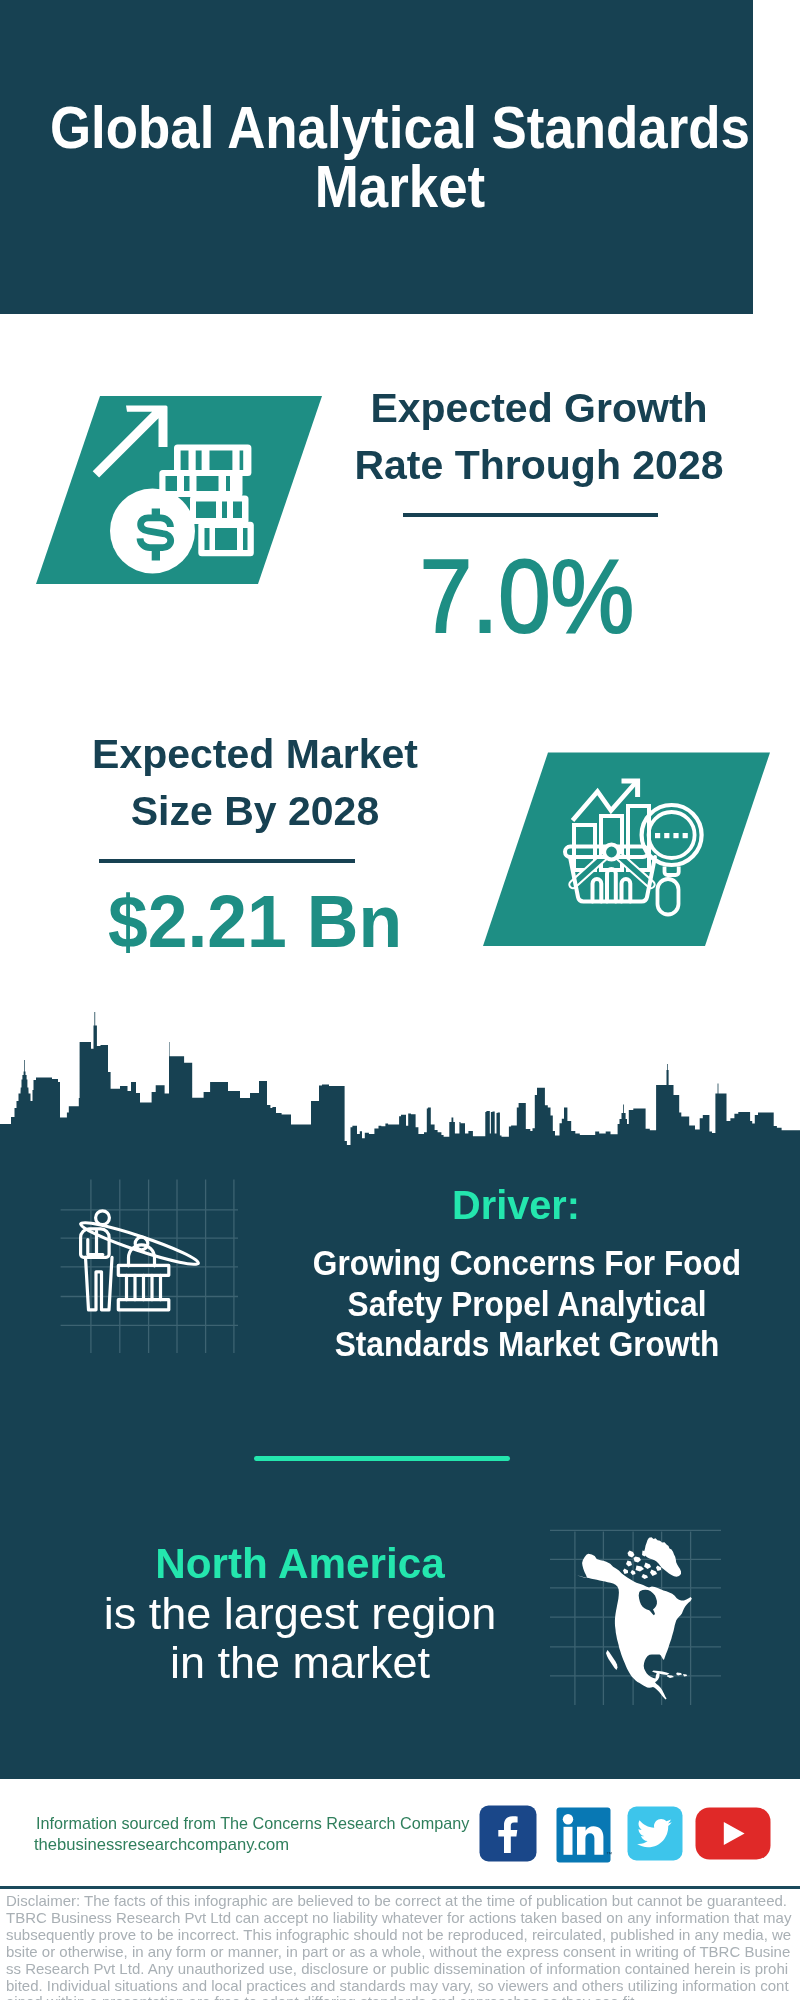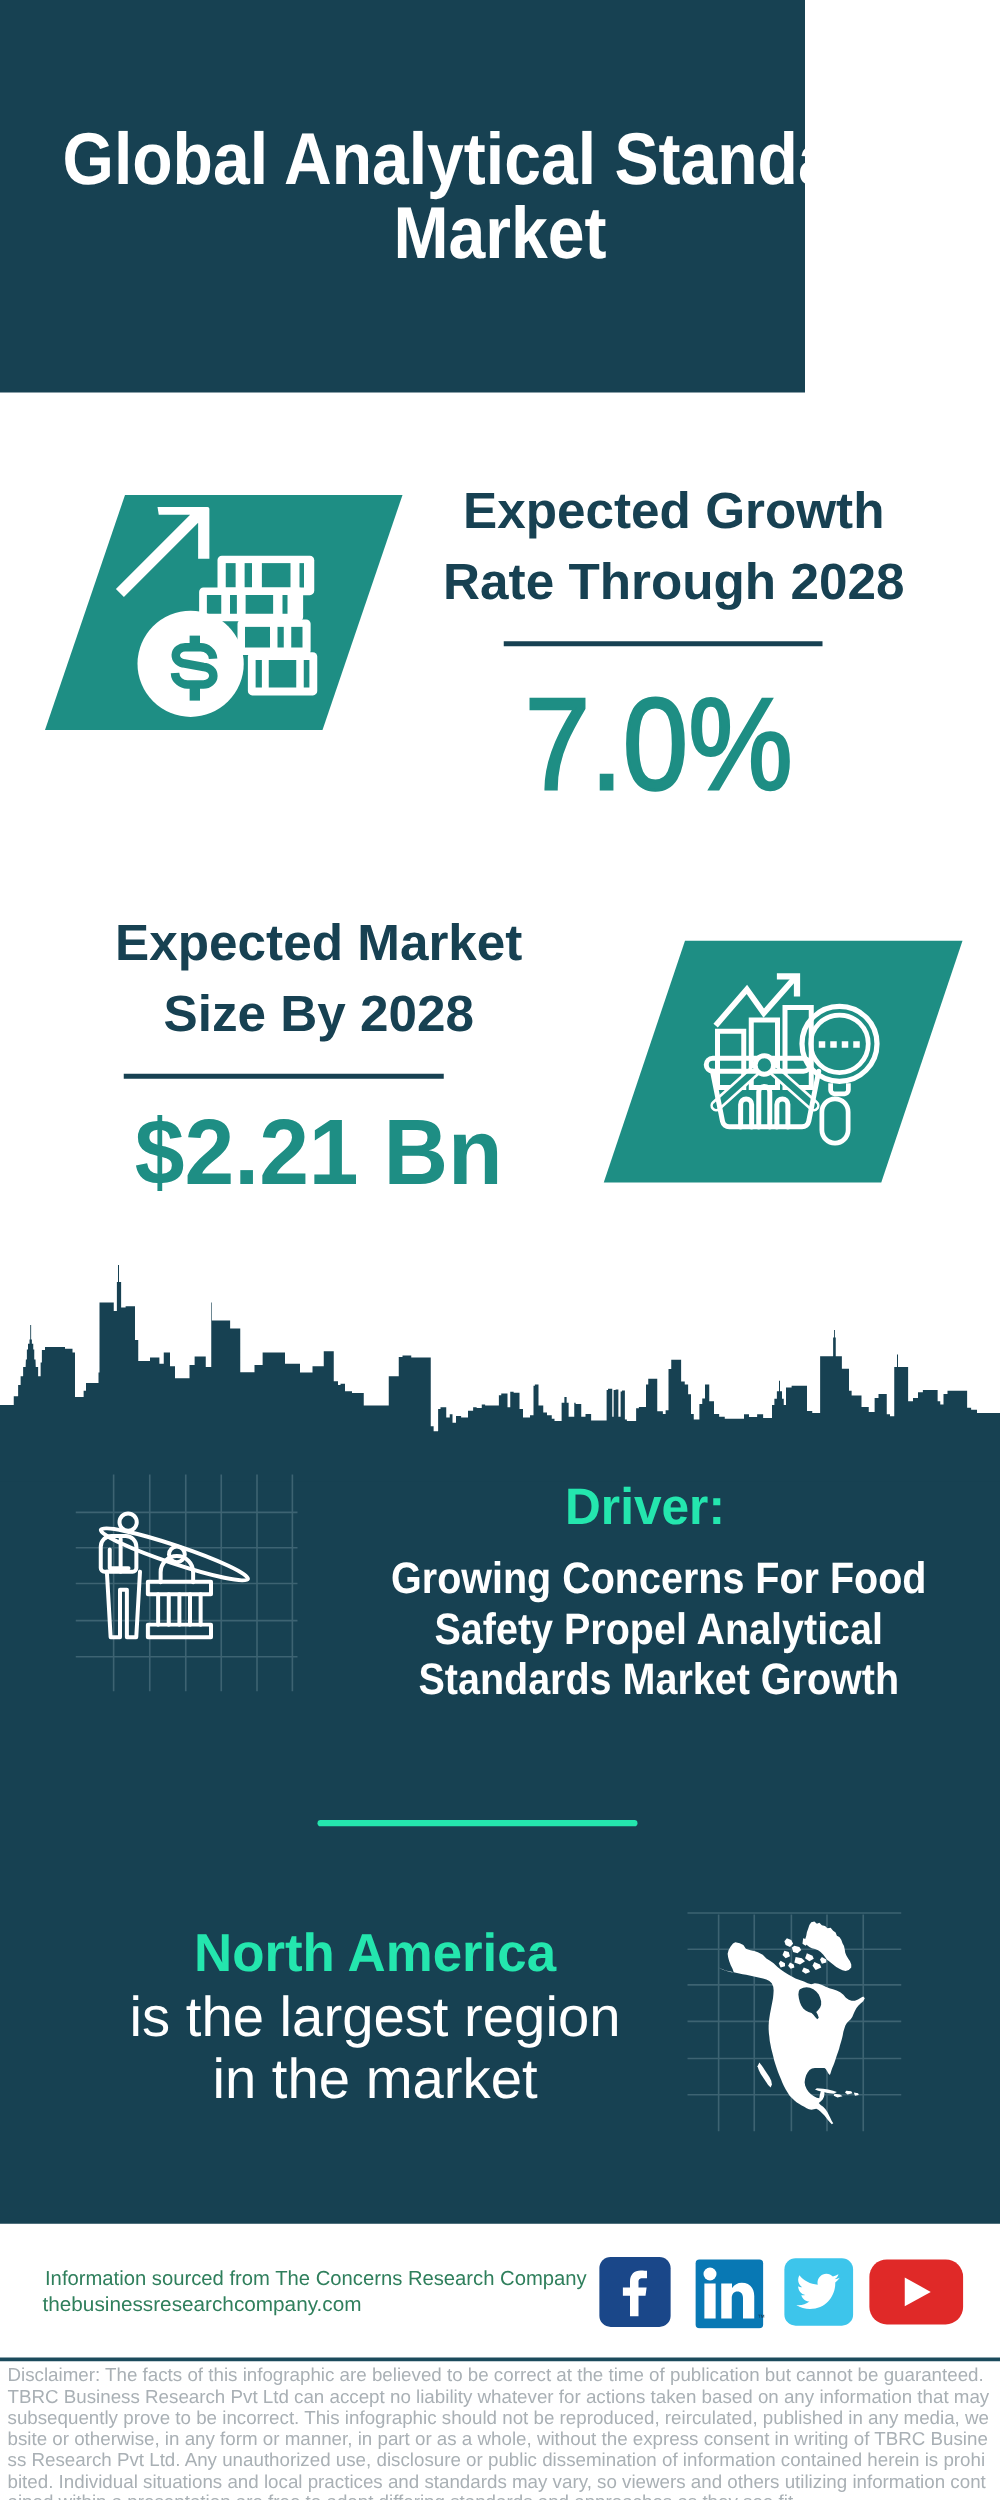--- a/index.html
+++ b/index.html
@@ -2,21 +2,21 @@
 <html><head>
 <meta charset="utf-8">
 <style>
   * { margin:0; padding:0; box-sizing:border-box; }
   html,body { width:800px; height:2000px; }
   body { font-family:"Liberation Sans", sans-serif; background:#ffffff; overflow:hidden;
          -webkit-font-smoothing:antialiased; }
   .page { position:relative; width:800px; height:2000px; background:#ffffff; overflow:hidden; }
 
   
-  .hdr { position:absolute; left:0; top:0; width:644px; height:314px; background:#174152; }
+  .hdr { position:absolute; left:0; top:0; width:753px; height:314px; background:#174152; }
   .hdr-title { position:absolute; left:0; top:98px; width:800px; text-align:center;
             color:#ffffff; font-size:58.6px; line-height:59.3px; font-weight:bold;
             transform:scaleX(0.902); transform-origin:center top; }
 
   
   .lbl { position:absolute; color:#174152; font-weight:bold; font-size:40.8px;
          line-height:57.2px; text-align:center; white-space:nowrap; }
   .lbl > div { transform:scaleX(1.005); transform-origin:center center; }
   .rule { position:absolute; height:4px; background:#174152; }
   .big { position:absolute; text-align:center; color:#1e8e84;

